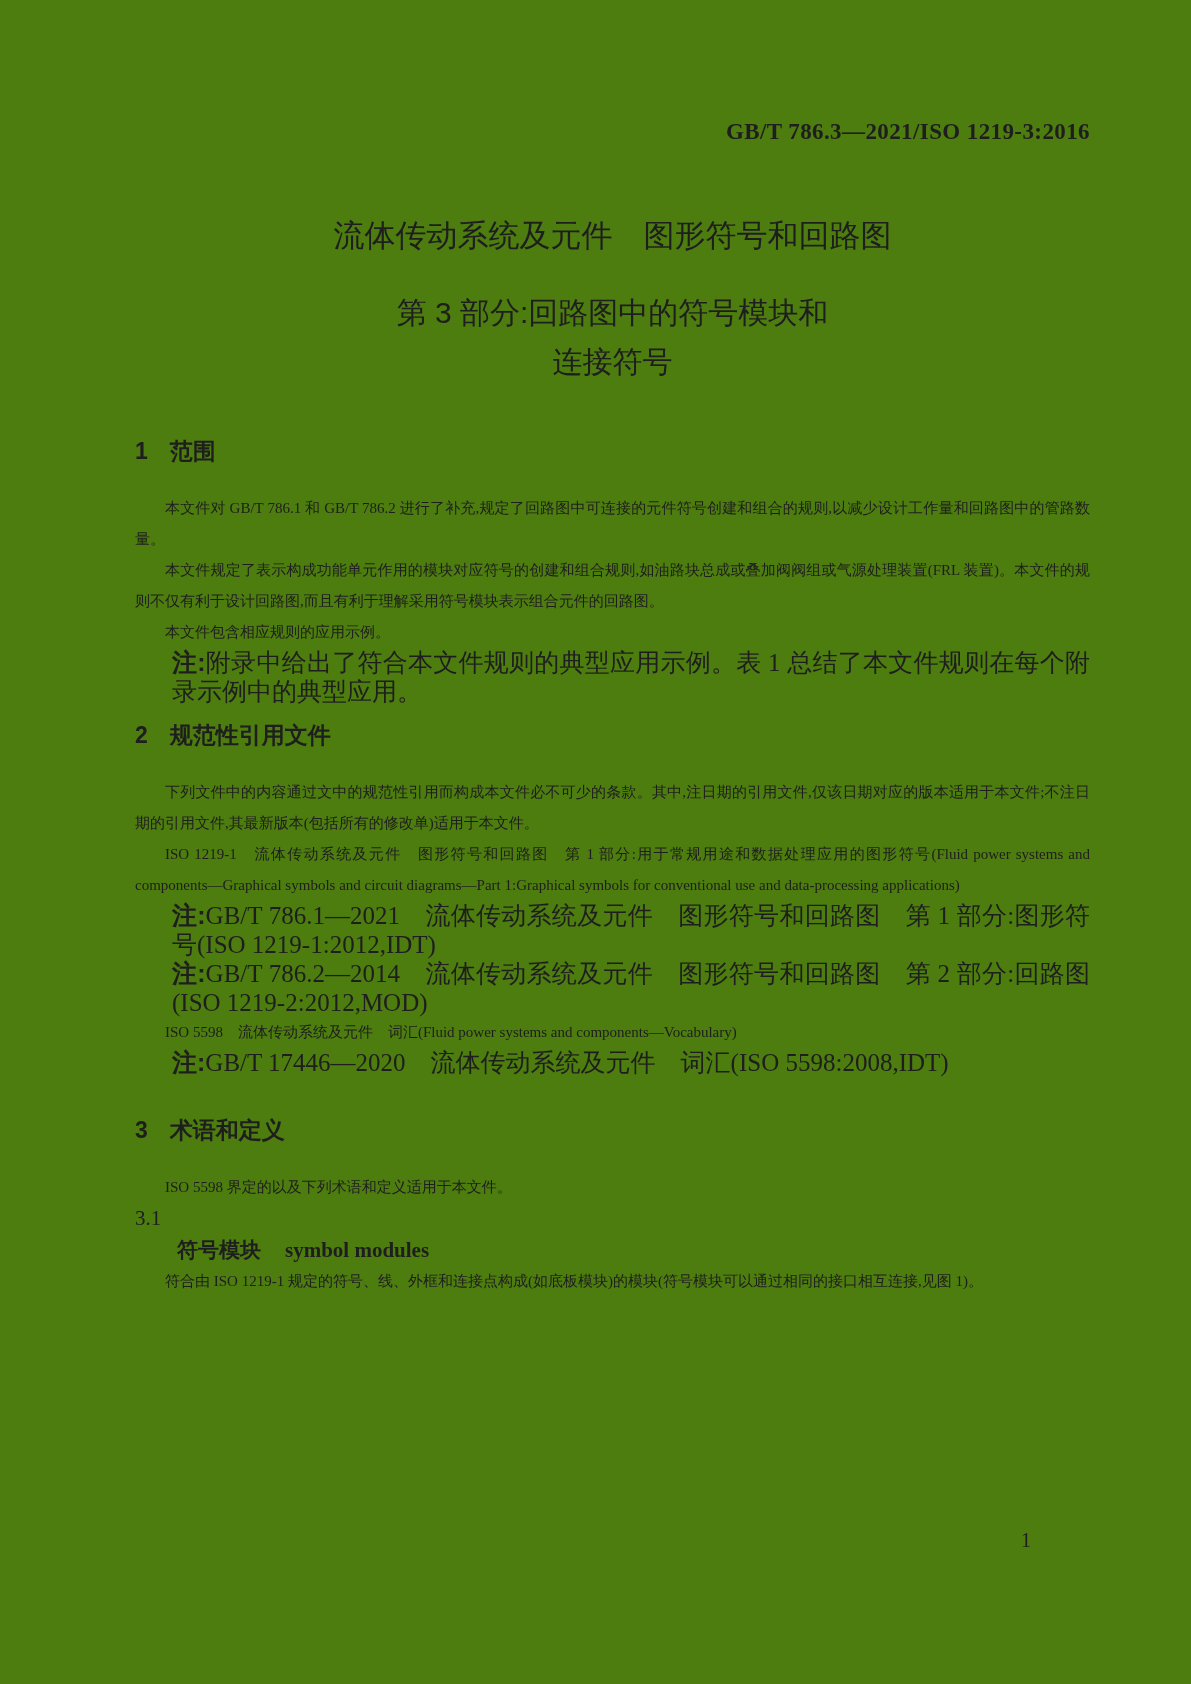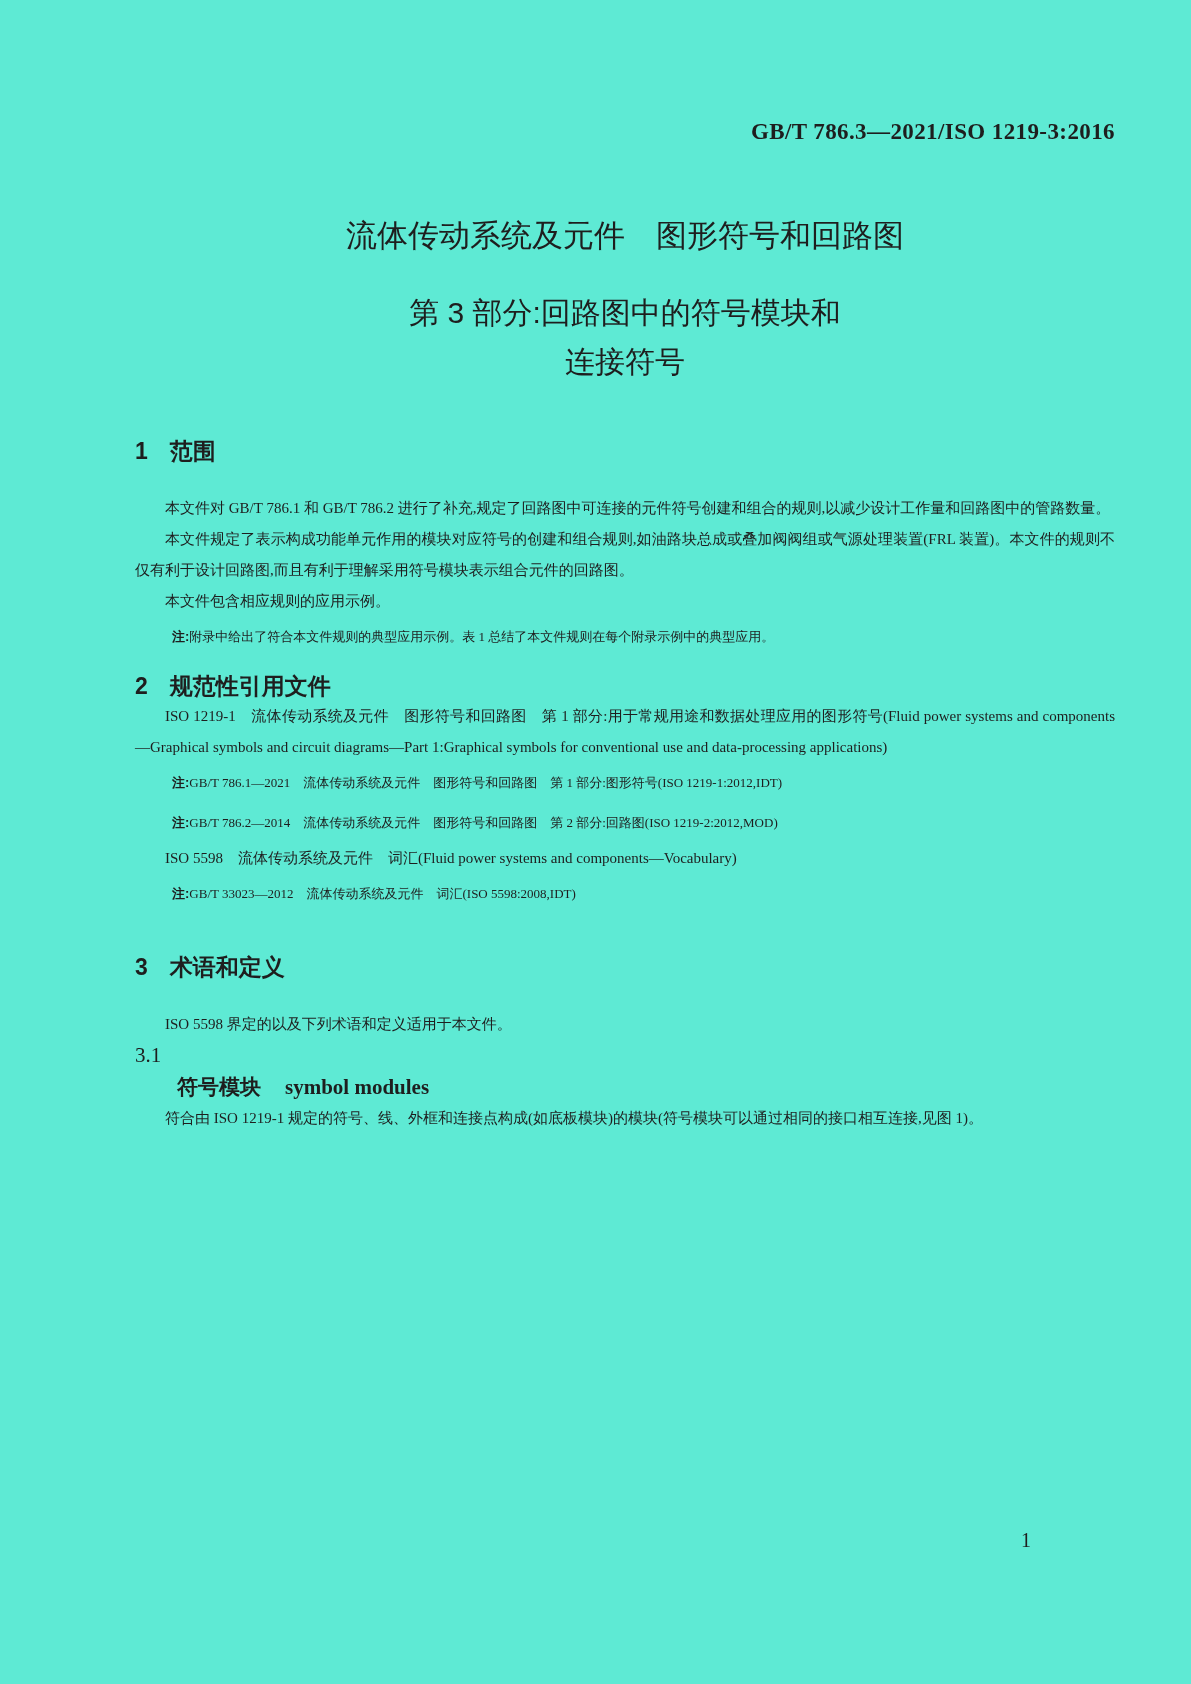--- a/index.html
+++ b/index.html
@@ -1,21 +1,21 @@
 <!DOCTYPE html>
 <html><head>
 <meta charset="utf-8">
 <style>
   html,body{margin:0;padding:0;background:#ffffff;}
   .page{
     position:relative;
     width:1191px;height:1684px;
-    background:#5eead4;
+    background:#4d7c0f;
     box-sizing:border-box;
-    padding:118px 76px 0 135px;
+    padding:118px 101px 0 135px;
     font-family:"Liberation Serif","DejaVu Serif",serif;
     color:#1e1e1e;
     overflow:hidden;
   }
   .std-code{
     text-align:right;
     font-weight:700;
     font-size:23px;
     line-height:28px;
     letter-spacing:0.4px;
@@ -42,22 +42,22 @@
   p{margin:0;}
   .body-p{
     font-size:15px;
     line-height:31px;
     text-align:justify;
     text-indent:2em;
   }
   .after-heading{margin-top:27px;}
   .note{
     margin-left:37px;
-    font-size:13px;
-    line-height:40px;
+    font-size:25px;
+    line-height:29px;
     text-align:justify;
   }
   .note-label{
     font-family:"Liberation Sans","DejaVu Sans",sans-serif;
     font-weight:700;
   }
   .term-id{font-size:21px;line-height:31px;}
   .term-line{
     font-size:21px;
     line-height:31px;
@@ -93,33 +93,34 @@
   <p class="body-p after-heading">本文件对 GB/T 786.1 和 GB/T 786.2 进行了补充,规定了回路图中可连接的元件符号创建和组合的规则,以减少设计工作量和回路图中的管路数量。</p>
   <p class="body-p">本文件规定了表示构成功能单元作用的模块对应符号的创建和组合规则,如油路块总成或叠加阀阀组或气源处理装置(FRL 装置)。本文件的规则不仅有利于设计回路图,而且有利于理解采用符号模块表示组合元件的回路图。</p>
   <p class="body-p">本文件包含相应规则的应用示例。</p>
   <p class="note">
     <span class="note-label">注:</span><span>附录中给出了符合本文件规则的典型应用示例。表 1 总结了本文件规则在每个附录示例中的典型应用。</span>
   </p>
 
   <div class="sec-heading h-2">
     <span class="num">2</span><span>规范性引用文件</span>
   </div>
+  <p class="body-p after-heading">下列文件中的内容通过文中的规范性引用而构成本文件必不可少的条款。其中,注日期的引用文件,仅该日期对应的版本适用于本文件;不注日期的引用文件,其最新版本(包括所有的修改单)适用于本文件。</p>
 
   <p class="body-p">ISO 1219-1　流体传动系统及元件　图形符号和回路图　第 1 部分:用于常规用途和数据处理应用的图形符号(Fluid power systems and components—Graphical symbols and circuit diagrams—Part 1:Graphical symbols for conventional use and data-processing applications)</p>
   <p class="note">
     <span class="note-label">注:</span><span>GB/T 786.1—2021　流体传动系统及元件　图形符号和回路图　第 1 部分:图形符号(ISO 1219-1:2012,IDT)</span>
   </p>
 
   <p class="note">
     <span class="note-label">注:</span><span>GB/T 786.2—2014　流体传动系统及元件　图形符号和回路图　第 2 部分:回路图(ISO 1219-2:2012,MOD)</span>
   </p>
 
   <p class="body-p">ISO 5598　流体传动系统及元件　词汇(Fluid power systems and components—Vocabulary)</p>
   <p class="note">
-    <span class="note-label">注:</span><span>GB/T 33023—2012　流体传动系统及元件　词汇(ISO 5598:2008,IDT)</span>
+    <span class="note-label">注:</span><span>GB/T 17446—2020　流体传动系统及元件　词汇(ISO 5598:2008,IDT)</span>
   </p>
 
   <div class="sec-heading h-3">
     <span class="num">3</span><span>术语和定义</span>
   </div>
   <p class="body-p after-heading">ISO 5598 界定的以及下列术语和定义适用于本文件。</p>
 
   <p class="term-id">3.1</p>
   <p class="term-line">
     <span class="term-zh">符号模块</span><span class="term-en">symbol modules</span>

